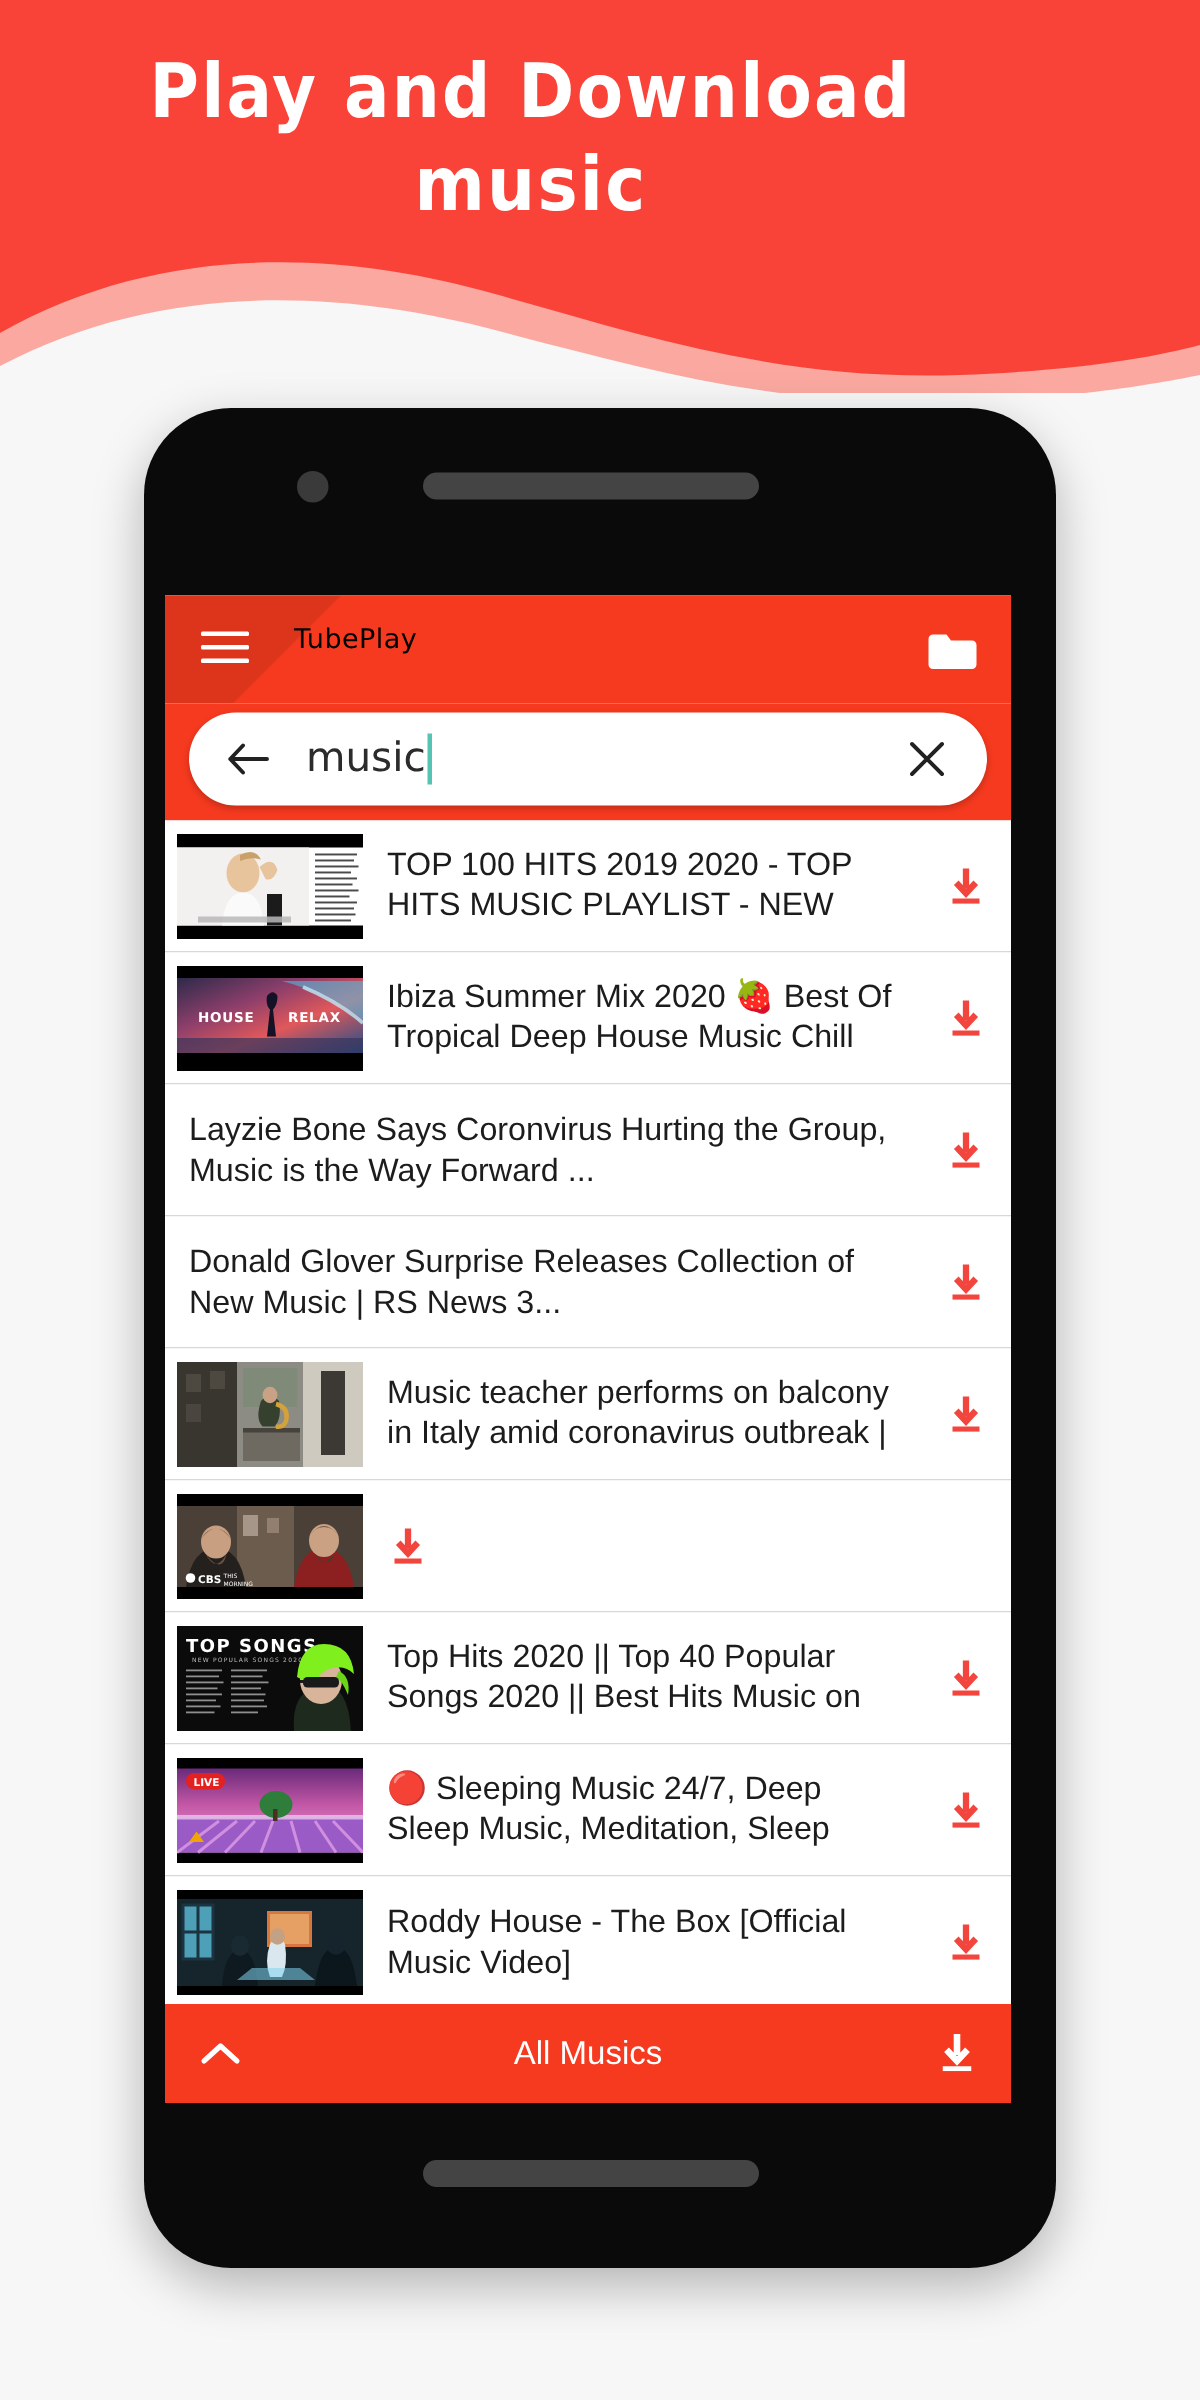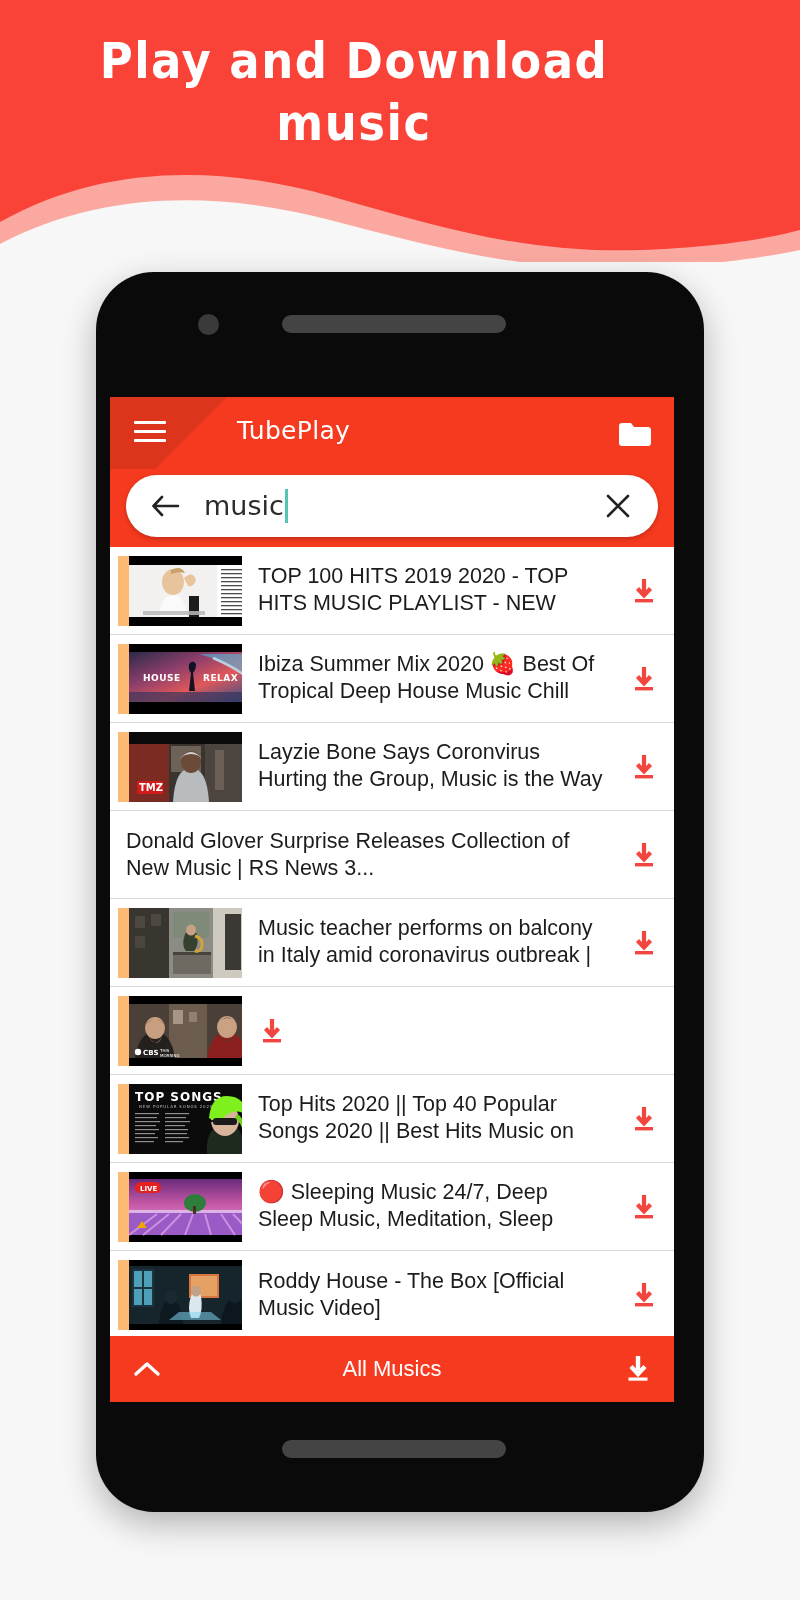--- a/index.html
+++ b/index.html
@@ -44,24 +44,23 @@
   }
 
   
   .appbar { position: relative; height: 72px; background: #f63a1f; overflow: hidden; }
   .appbar-shade { position: absolute; left: 0; top: 0; width: 170px; height: 72px;
                   background: linear-gradient(135deg, rgba(0,0,0,.10) 0%, rgba(0,0,0,.10) 48%, rgba(0,0,0,0) 49%); }
   .ham { position: absolute; left: 24px; top: 24px; width: 32px; height: 24px; }
   .ham i { display: block; height: 3px; background: #fff; margin-bottom: 6px; border-radius: 1px; }
   .ham i:last-child { margin-bottom: 0; }
   .app-title {
-    position: absolute; left: 86px; top: 19px; color: #ffffff;
-    font-size: 25px; font-weight: normal; letter-spacing: .3px;
+    position: absolute; left: 86px; top: 19px; color: #000000;
+    font-size: 18px; font-weight: normal; letter-spacing: .3px;
     font-family: "DejaVu Sans", sans-serif;
-    margin-left: 41px;
   }
   .folder-btn { position: absolute; right: 22px; top: 24px; width: 34px; height: 26px; }
 
   
   .searchwrap { position: relative; height: 78px; background: #f63a1f; }
   .searchbar {
     position: absolute; left: 16px; top: 6px; width: 532px; height: 62px;
     background: #fff; border-radius: 32px; box-shadow: 0 2px 5px rgba(0,0,0,.22);
   }
   .sb-back { position: absolute; left: 24px; top: 17px; width: 30px; height: 28px; }
@@ -73,21 +72,21 @@
   .sb-clear { position: absolute; right: 26px; top: 17px; width: 28px; height: 28px; }
 
   
   .list { position: relative; height: 789px; background: #fff; overflow: hidden; }
   .row {
     position: relative; display: flex; align-items: center;
     height: 88px; border-bottom: 1px solid #d8d8d8; background: #fff;
   }
   .thumb {
     position: relative; flex: 0 0 auto; width: 124px; height: 70px;
-    margin-left: 8px; background: #fdba74; overflow: hidden; padding-left: 11px;
+    margin-left: 8px; background: #f9a8d4; overflow: hidden;
   }
   .title {
     flex: 1 1 auto; padding: 0 10px 0 16px; color: #1c1c1c;
     font-size: 21.5px; line-height: 27px;
     font-family: "Liberation Sans", sans-serif;
     max-height: 56px; overflow: hidden;
   }
   .dl { flex: 0 0 auto; width: 60px; display: flex; justify-content: center; align-items: center; }
 
   
@@ -219,35 +218,20 @@
           <div class="title">Ibiza Summer Mix 2020 🍓 Best Of Tropical Deep House Music Chill Out ...</div>
           <div class="dl">
             <svg width="30" height="30" viewBox="0 0 30 30">
               <path d="M15 3 V16 M8.5 12.5 L15 19.5 L21.5 12.5" stroke="#f1453d" stroke-width="4.2" fill="none"></path>
               <rect x="6" y="23" width="18" height="3.4" fill="#f1453d"></rect>
             </svg>
           </div>
         </div>
 
         <div class="row">
-          <div class="thumb">
-            <svg width="124" height="70" viewBox="0 0 124 70">
-              <rect width="124" height="70" fill="#3a3330"></rect>
-              <rect x="0" y="0" width="124" height="12" fill="#0a0a0a"></rect>
-              <rect x="0" y="12" width="40" height="58" fill="#7b2b22"></rect>
-              <rect x="42" y="14" width="30" height="26" fill="#6d6257"></rect>
-              <rect x="76" y="12" width="48" height="58" fill="#4c443e"></rect>
-              <rect x="86" y="18" width="9" height="40" fill="#6a6058"></rect>
-              <path d="M44 70 q2 -34 18 -34 q16 0 18 34 Z" fill="#b9bcbf"></path>
-              <ellipse cx="62" cy="30" rx="10" ry="11" fill="#6b4b38"></ellipse>
-              <path d="M50 28 q12 -16 24 0 q-4 -6 -12 -6 q-8 0 -12 6 Z" fill="#cfd2d4"></path>
-              <rect x="8" y="49" width="26" height="13" fill="#d11b1b"></rect>
-              <text x="10" y="59" font-family="DejaVu Sans, sans-serif" font-size="10" font-weight="bold" fill="#ffffff">TMZ</text>
-            </svg>
-          </div>
           <div class="title">Layzie Bone Says Coronvirus Hurting the Group, Music is the Way Forward ...</div>
           <div class="dl">
             <svg width="30" height="30" viewBox="0 0 30 30">
               <path d="M15 3 V16 M8.5 12.5 L15 19.5 L21.5 12.5" stroke="#f1453d" stroke-width="4.2" fill="none"></path>
               <rect x="6" y="23" width="18" height="3.4" fill="#f1453d"></rect>
             </svg>
           </div>
         </div>
 
         <div class="row">

